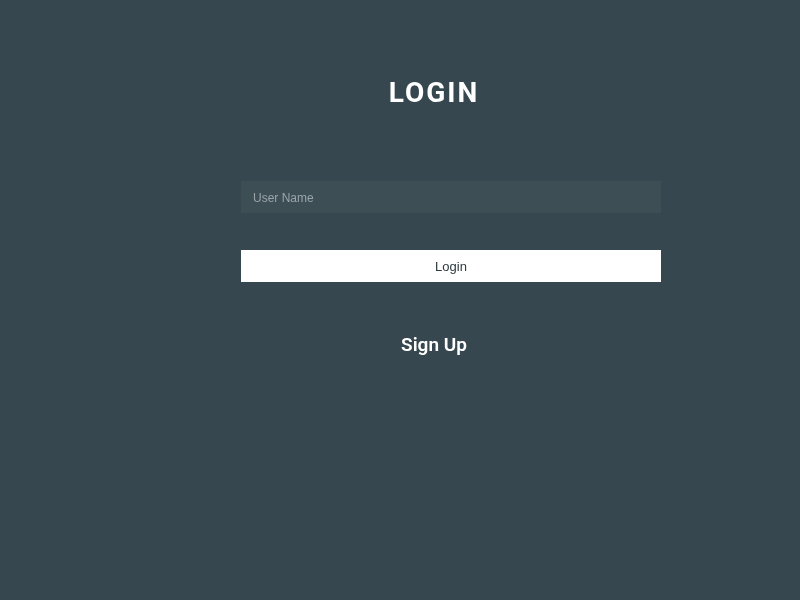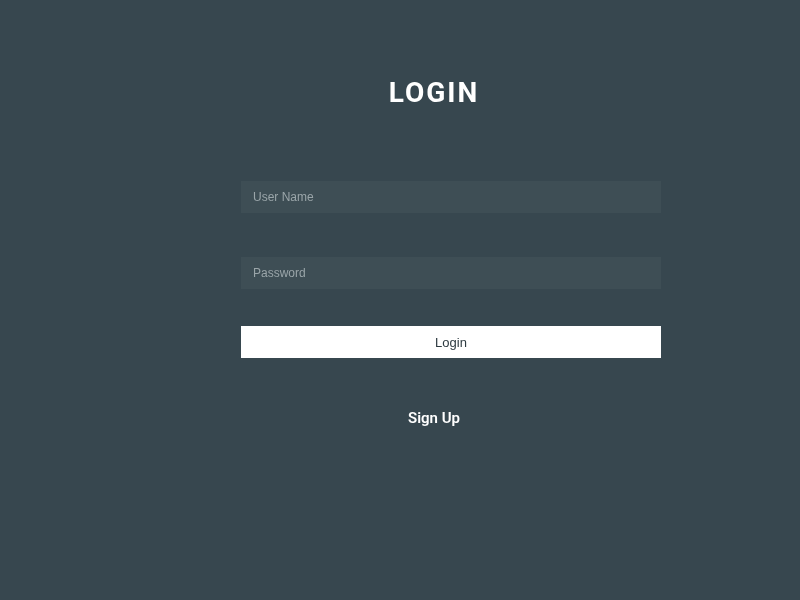--- a/index.html
+++ b/index.html
@@ -31,50 +31,49 @@
       flex-direction: column;
       gap: 10px;
     }
     .input-field {
       width: 100%;
       height: 32px;
       background-color: #3e4e55;
       border: none;
       padding: 0 12px;
       color: #ffffff;
-      font-size: 12px;
+      font-size: 17px;
       outline: none;
     }
     .input-field::placeholder {
       color: #9aa5a9;
       font-size: 12px;
     }
     .login-button {
       width: 100%;
       height: 32px;
       background-color: #ffffff;
       border: none;
       color: #2d3a40;
       font-size: 13px;
       font-weight: 500;
       cursor: pointer;
       margin-top: 10px;
     }
     .signup-link {
       color: #ffffff;
-      font-size: 15px;
+      font-size: 19px;
       font-weight: 600;
       text-align: center;
       margin-top: 24px;
       cursor: pointer;
     }
   </style>
 </head>
 <body>
 
 <h1 class="login-title">LOGIN</h1>
 
 <div class="form-container">
   <input type="text" class="input-field" placeholder="User Name" style="">
-  <input type="password" class="input-field" placeholder="Password" style="">
   <button class="login-button">Login</button>
   <div class="signup-link">Sign Up</div>
 </div>
 
 </body></html>

